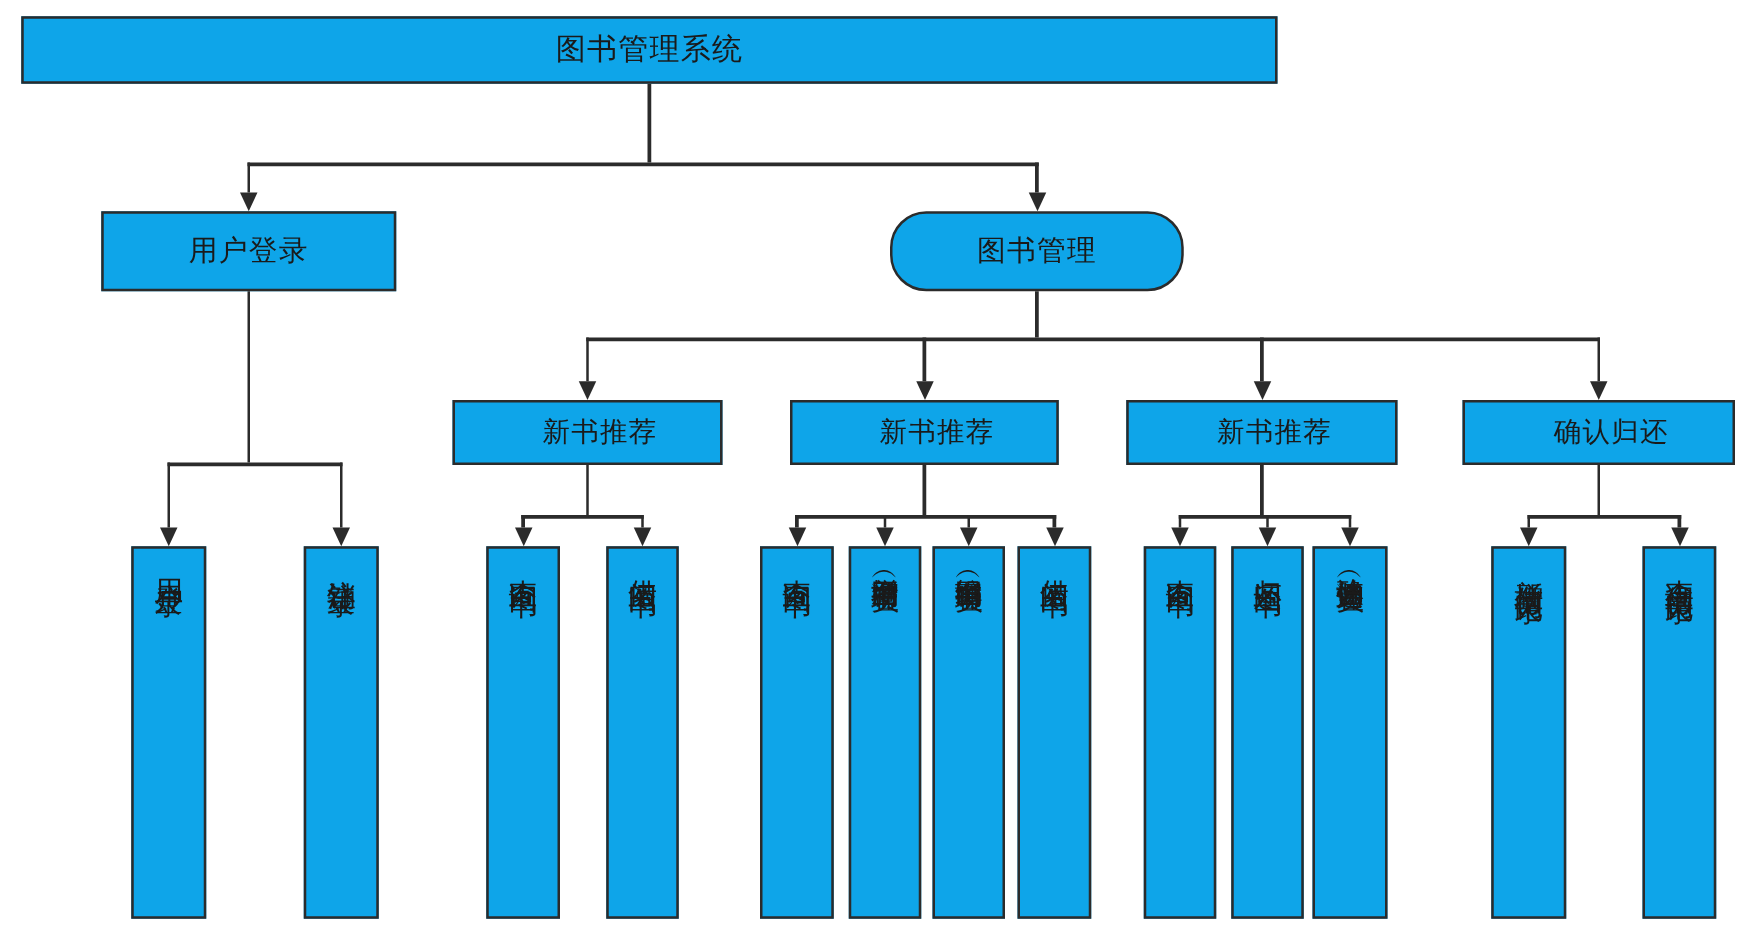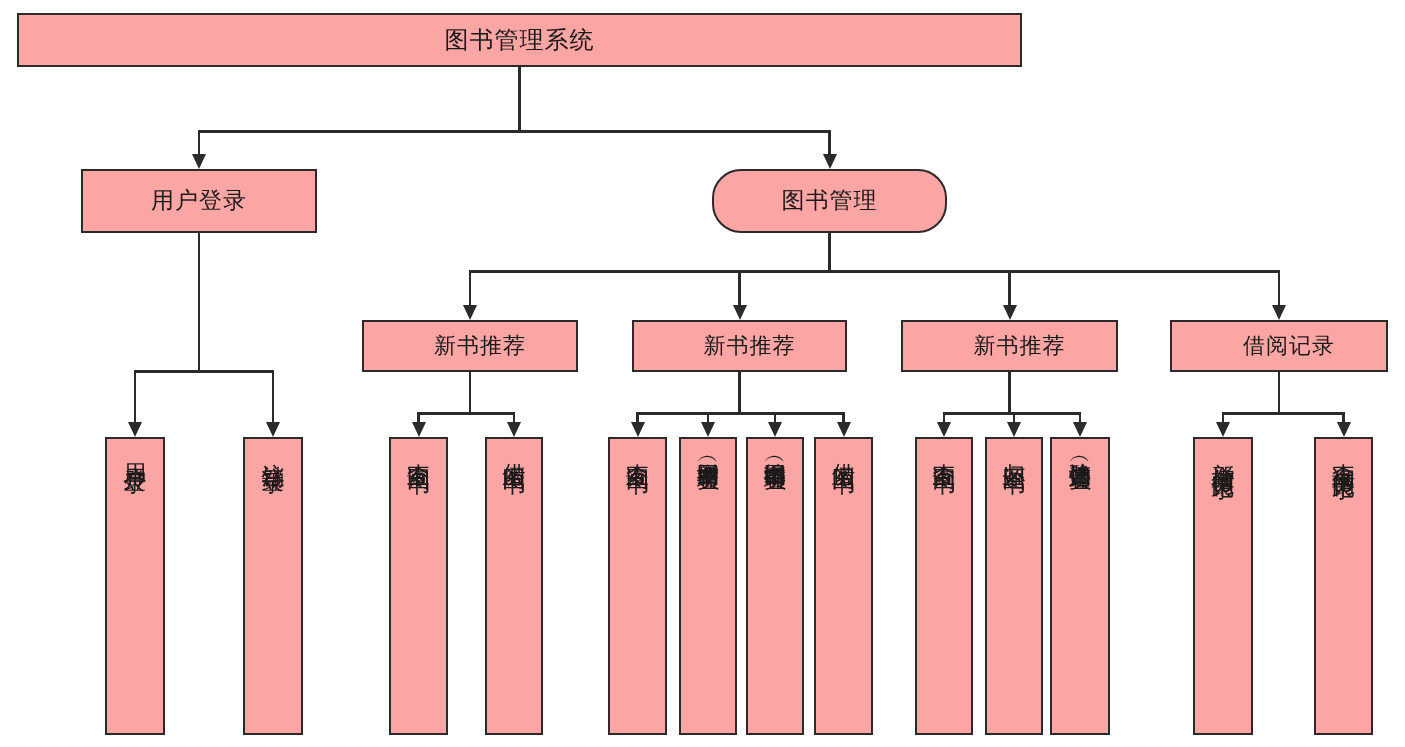--- a/index.html
+++ b/index.html
@@ -13,21 +13,21 @@
     width:1405px;
     height:747px;
     background:#ffffff;
     overflow:hidden;
   }
   
   .node{
     position:absolute;
     box-sizing:border-box;
     border:2.5px solid #2b2b2b;
-    background:#fca5a5;
+    background:#0ea5e9;
     display:flex;
     align-items:center;
     justify-content:center;
     color:#1a1a1a;
   }
   .node .label{
     display:block;
     text-align:center;
     letter-spacing:1px;
     line-height:1.18;
@@ -98,21 +98,21 @@
     <div class="node lvl3" style="left: 362px; top: 320px; width: 216px; height: 52px;">
       <span class="label">新书推荐</span>
     </div>
     <div class="node lvl3" style="left: 632px; top: 320px; width: 215px; height: 52px;">
       <span class="label">新书推荐</span>
     </div>
     <div class="node lvl3" style="left: 901px; top: 320px; width: 217px; height: 52px;">
       <span class="label">新书推荐</span>
     </div>
     <div class="node lvl3" style="left: 1170px; top: 320px; width: 218px; height: 52px;">
-      <span class="label">借阅记录</span>
+      <span class="label">确认归还</span>
     </div>
     <div class="node leaf" style="left: 105px; top: 437px; width: 60px; height: 298px;">
       <span class="label">用户登录</span>
     </div>
     <div class="node leaf" style="left: 243px; top: 437px; width: 60px; height: 298px;">
       <span class="label">注销登录</span>
     </div>
     <div class="node leaf" style="left: 389px; top: 437px; width: 59px; height: 298px;">
       <span class="label">查询图书</span>
     </div>

